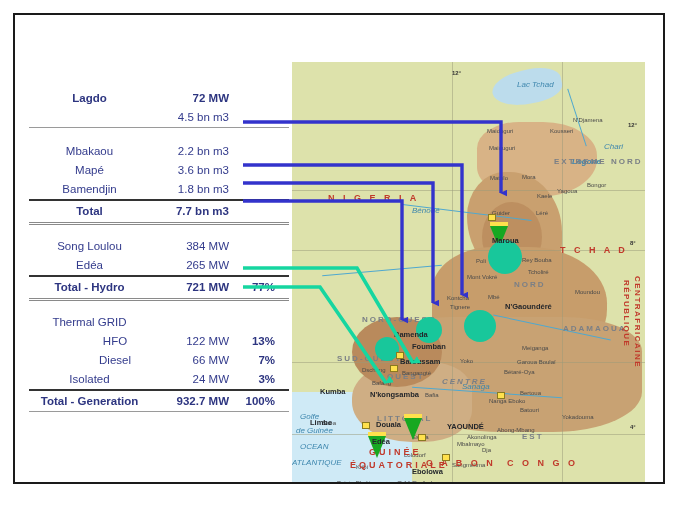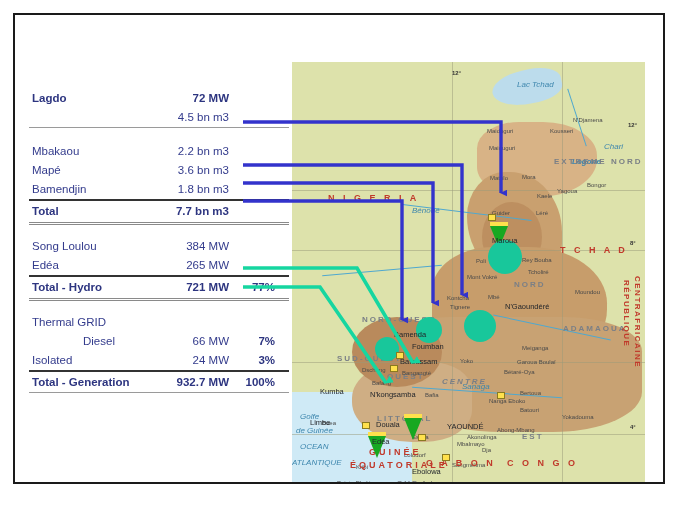--- a/index.html
+++ b/index.html
@@ -36,21 +36,21 @@
     width: 268px;
     color: #333b8c;
     font-size: 11.5px;
   }
   .row {
     position: relative;
     height: 19px;
     display: flex;
     align-items: center;
   }
-  .c-name  { width: 122px; padding-left: 7px; white-space: nowrap; }
+  .c-name  { width: 122px; padding-left: 7px; white-space: nowrap; text-align: center; }
   .c-name.ind { padding-left: 58px; }
   .c-val   { width: 82px; text-align: right; white-space: nowrap; }
   .c-pct   { width: 54px; text-align: right; padding-right: 8px; white-space: nowrap; }
   .bold { font-weight: bold; color: #2d3580; }
   .rule-thin   { height: 1px; background: #9a9a9a; margin: 1px 4px 0 4px; }
   .rule-thick  { height: 2px; background: #333333; margin: 1px 4px 0 4px; }
   .rule-double { height: 1px; background: #8a8a8a; margin: 2px 4px 0 4px;
                  box-shadow: 0 2px 0 0 #8a8a8a; }
   .gap { height: 13px; }
 
@@ -116,21 +116,21 @@
   }
   .mlabel.vert {
     writing-mode: vertical-rl;
     letter-spacing: 1.5px;
     font-size: 8px;
   }
   .city {
     position: absolute;
     color: #23262b;
     font-size: 7.5px;
-    font-weight: normal;
+    font-weight: bold;
     white-space: nowrap;
     font-family: "Liberation Sans", sans-serif;
   }
   .city.sm { font-weight: normal; font-size: 6px; color: #4a4a4a; }
   .region {
     position: absolute;
     color: #7a7f86;
     font-size: 8px;
     font-weight: bold;
     letter-spacing: 2px;
@@ -254,20 +254,25 @@
       </div>
       <div class="rule-double"></div>
       <div class="gap"></div>
     </div>
 
     <div>
       <div class="row">
         <span class="c-name">Thermal GRID</span>
         <span class="c-val"></span>
         <span class="c-pct"></span>
+      </div>
+      <div class="row">
+        <span class="c-name ind">HFO</span>
+        <span class="c-val">122 MW</span>
+        <span class="c-pct bold">13%</span>
       </div>
       <div class="row">
         <span class="c-name ind">Diesel</span>
         <span class="c-val">66 MW</span>
         <span class="c-pct bold">7%</span>
       </div>
       <div class="row">
         <span class="c-name">Isolated</span>
         <span class="c-val">24 MW</span>
         <span class="c-pct bold">3%</span>

